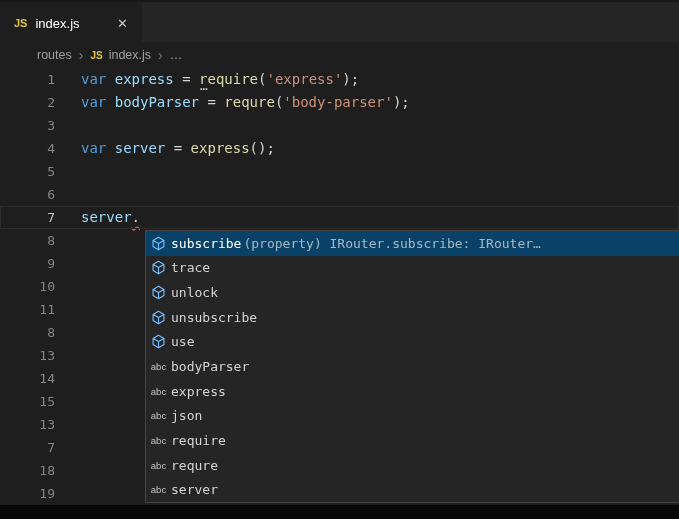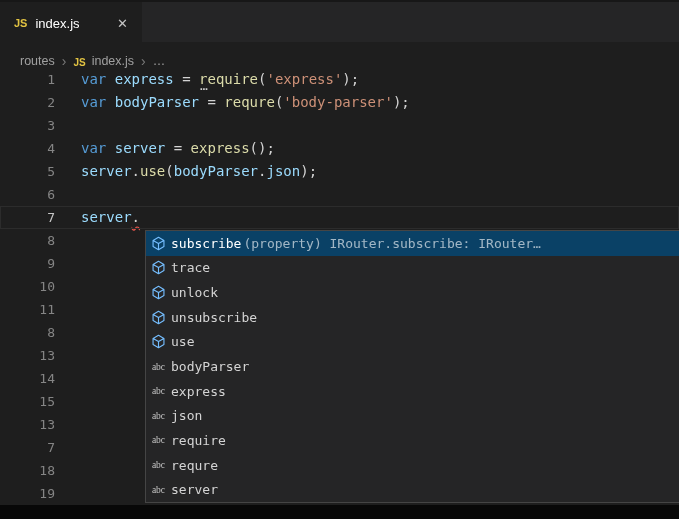--- a/index.html
+++ b/index.html
@@ -16,21 +16,21 @@
   
   .tabbar{position:absolute;left:0;top:0;width:100%;height:42px;background:var(--tabstrip-bg);border-top:2px solid #171717}
   .tab{position:absolute;left:0;top:0;height:42px;width:142px;background:var(--tab-active-bg);
        display:flex;align-items:center;padding:0 10px 0 14px;cursor:pointer}
   .tab .js-badge{font-weight:bold;font-size:11px;color:var(--js-yellow);margin-right:8px;letter-spacing:0}
   .tab .tab-label{color:#ffffff;font-size:13px}
   .tab .close{margin-left:auto;color:#c5c5c5;font-size:13px;padding:2px 4px;border-radius:3px}
 
   
   .crumbs{position:absolute;left:0;top:42px;width:100%;height:26px;background:var(--editor-bg);
-          display:flex;align-items:flex-end;padding-left:20px;font-size:12.5px;color:var(--crumb)}
+          display:flex;align-items:center;padding-left:37px;font-size:12.5px;color:var(--crumb)}
   .crumbs .sep{margin:0 7px;color:#7a7a7a;font-size:14px;line-height:1}
   .crumbs .js-badge{font-weight:bold;font-size:10px;color:var(--js-yellow);margin-right:6px}
   .crumb{cursor:pointer}
 
   
   .editor{position:absolute;left:0;top:68px;width:100%;height:437px;background:var(--editor-bg);
           font-family:"DejaVu Sans Mono","Liberation Mono",monospace;font-size:14px}
   .line{display:flex;height:23px;line-height:23px;position:relative}
   .line.active::before{content:"";position:absolute;left:0;right:0;top:0;bottom:0;border:1px solid #2c2c2c;pointer-events:none}
   .lnum{width:55px;text-align:right;color:var(--lnum);font-size:13px;flex:none;user-select:none}
@@ -43,21 +43,21 @@
   .tok.err{text-decoration:underline wavy var(--err);text-decoration-skip-ink:none;text-underline-offset:4px}
 
   
   .suggest{position:absolute;left:145px;top:230px;width:612px;height:273px;background:var(--suggest-bg);
            border:1px solid var(--suggest-border);display:flex;flex-direction:column;
            font-family:"DejaVu Sans Mono","Liberation Mono",monospace;font-size:13px}
   .sitem{flex:1 1 0;display:flex;align-items:center;padding:0 4px 0 3px;color:#d4d4d4;cursor:pointer;overflow:hidden}
   .sitem.selected{background:var(--suggest-sel);color:#ffffff}
   .sicon{width:19px;height:16px;flex:none;display:flex;align-items:center;justify-content:center;margin-right:3px}
   .sicon svg{display:block}
-  .abc-glyph{font-size:9.5px;color:#c6c6c6;font-family:Liberation Serif, serif;letter-spacing:0}
+  .abc-glyph{font-size:9.5px;color:#c6c6c6;font-family:Liberation Sans, sans-serif;letter-spacing:0}
   .slabel{white-space:pre}
   .sdetail{margin-left:2px;color:rgba(255,255,255,0.62);white-space:pre;overflow:hidden;flex:1 1 auto}
   .sinfo{flex:none;margin-left:6px;margin-right:6px;display:flex;align-items:center}
 
   
   .bottom-strip{position:absolute;left:0;bottom:0;width:100%;height:14px;background:#080808}
 </style>
 </head>
 <body>
 
@@ -93,21 +93,20 @@
         <div class="line">
           <span class="lnum">3</span>
           <span class="lcode"></span>
         </div>
         <div class="line">
           <span class="lnum">4</span>
           <span class="lcode"><span class="tok kw">var </span><span class="tok id">server</span><span class="tok pun"> = </span><span class="tok fn">express</span><span class="tok pun">();</span></span>
         </div>
         <div class="line">
           <span class="lnum">5</span>
-          <span class="lcode"><span class="tok id">server</span><span class="tok pun">.</span><span class="tok fn">use</span><span class="tok pun">(</span><span class="tok id">bodyParser</span><span class="tok pun">.</span><span class="tok id">json</span><span class="tok pun">);</span></span>
         </div>
         <div class="line">
           <span class="lnum">6</span>
           <span class="lcode"></span>
         </div>
         <div class="line active">
           <span class="lnum">7</span>
           <span class="lcode"><span class="tok id">server</span><span class="tok pun err">.</span></span>
         </div>
         <div class="line">

